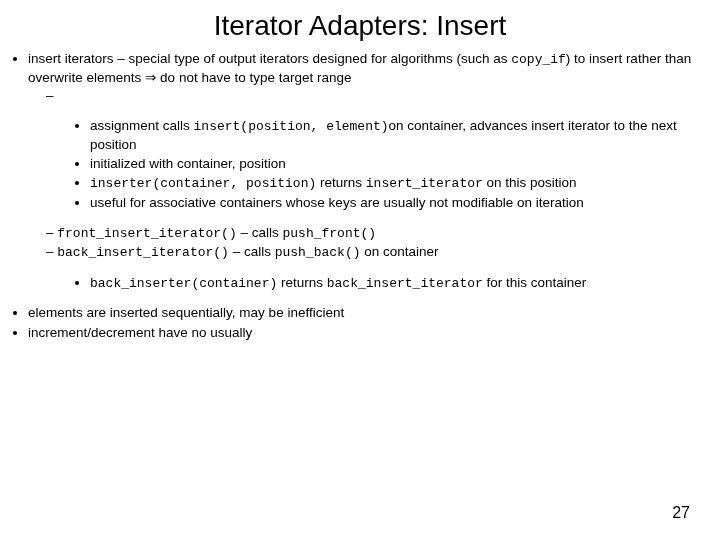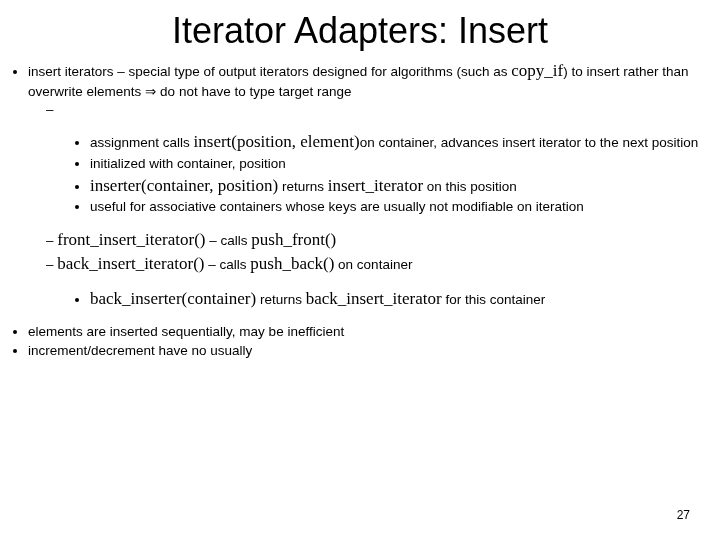--- a/index.html
+++ b/index.html
@@ -12,21 +12,21 @@
     color: #000;
     overflow: hidden;
   }
   .slide {
     width: 720px;
     height: 540px;
     position: relative;
     box-sizing: border-box;
   }
   .title {
-    font-size: 36px;
+    font-size: 28px;
     text-align: center;
     padding-top: 10px;
     padding-bottom: 8px;
   }
   .body {
     font-size: 13.5px;
     line-height: 1.35;
     padding: 0 6px 0 2px;
   }
   ul.lvl1 {
@@ -41,28 +41,28 @@
   }
   ul.lvl2 > li::before {
     content: "– ";
   }
   ul.lvl3 {
     list-style: disc;
     margin: 12px;
     padding-left: 32px;
   }
   code, .mono {
-    font-family: Liberation Serif, serif;
-    font-size: 17px;
+    font-family: Liberation Mono, monospace;
+    font-size: 13px;
   }
   .pagenum {
     position: absolute;
     bottom: 18px;
     right: 30px;
-    font-size: 12px;
+    font-size: 16px;
   }
   li { margin-bottom: 1px; }
 </style>
 </head>
 <body>
 
 <div class="slide">
 
   <div class="title">Iterator Adapters: Insert</div>
 

